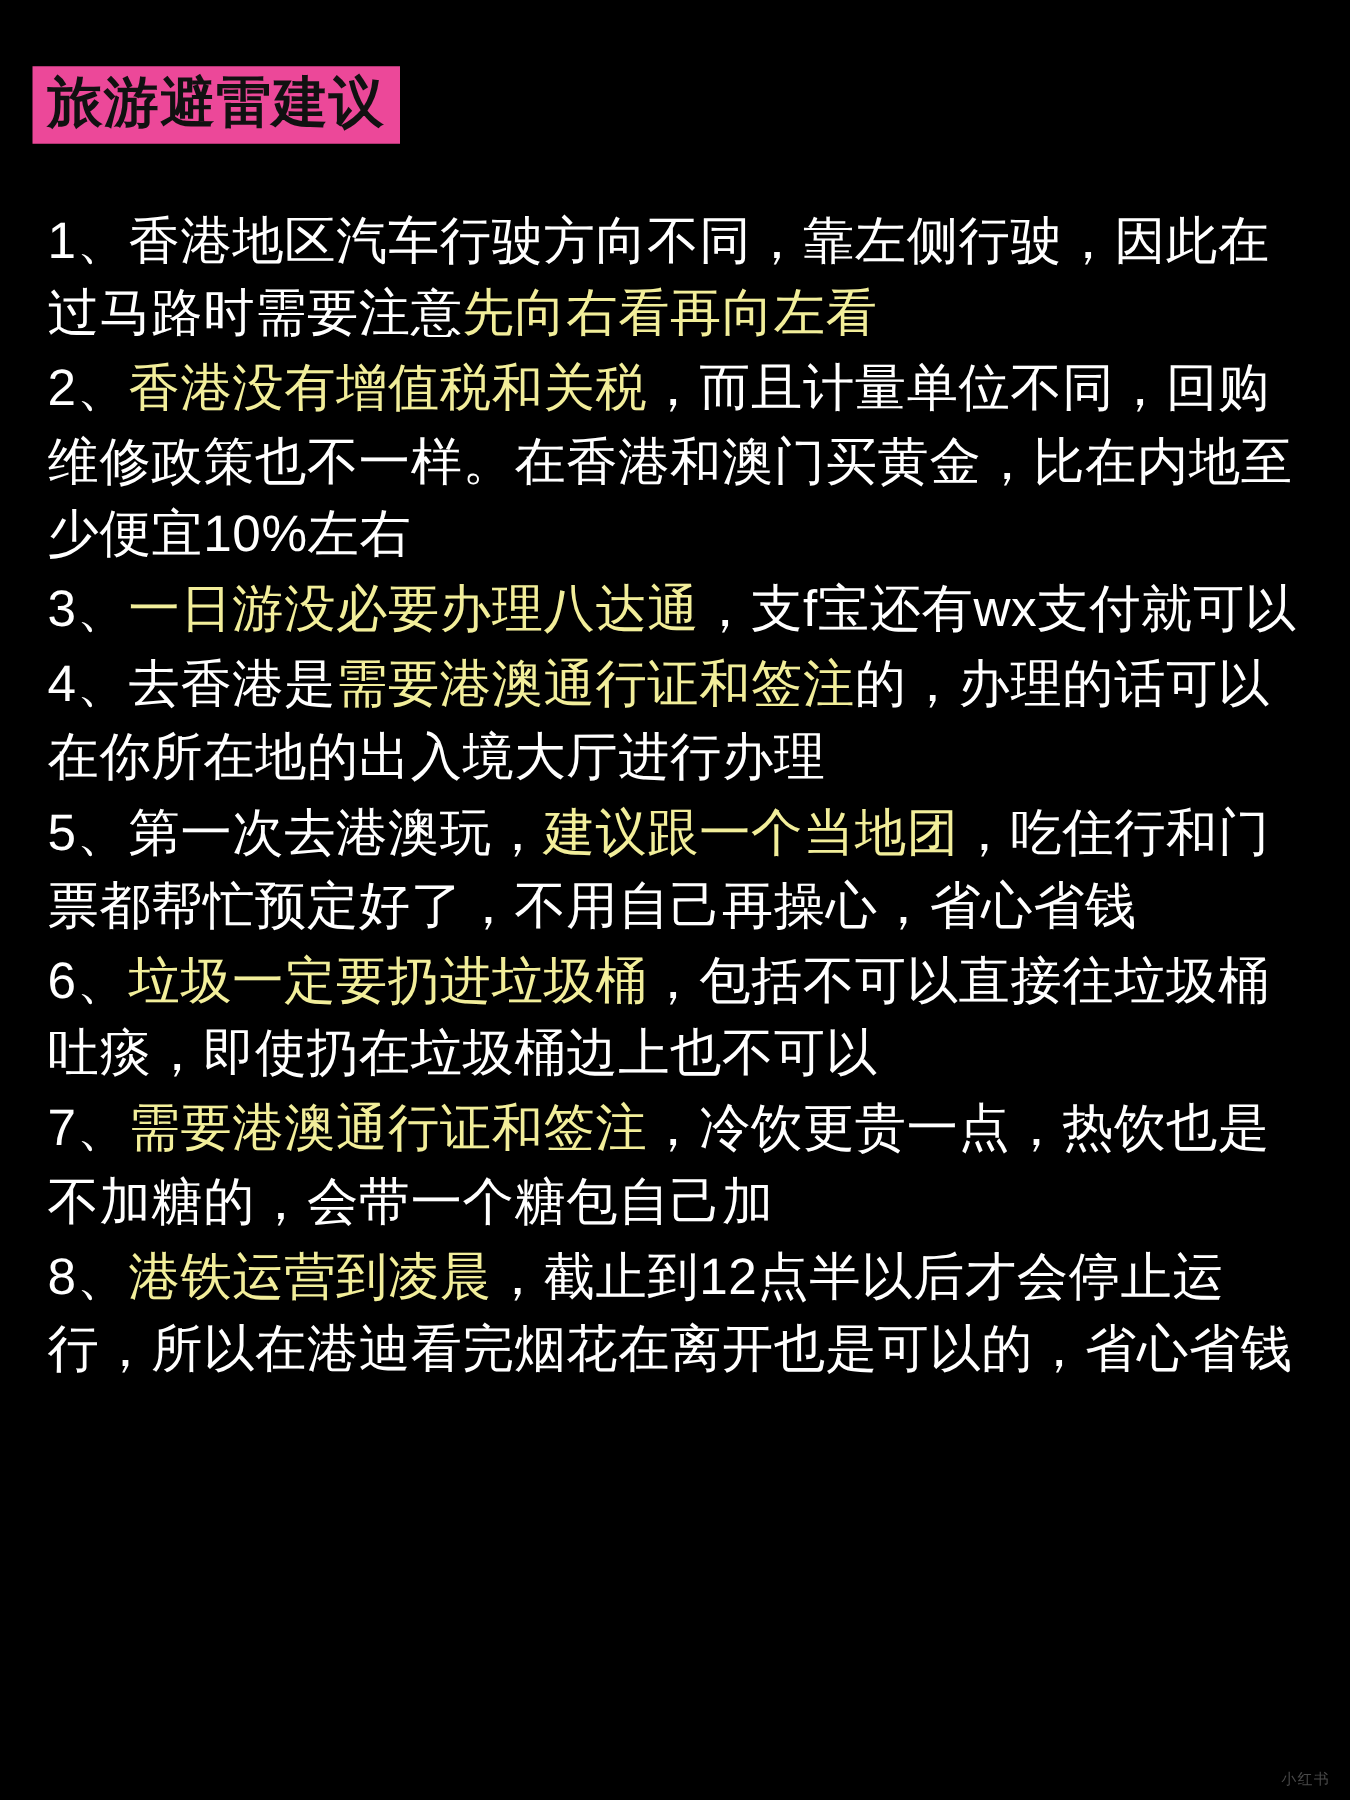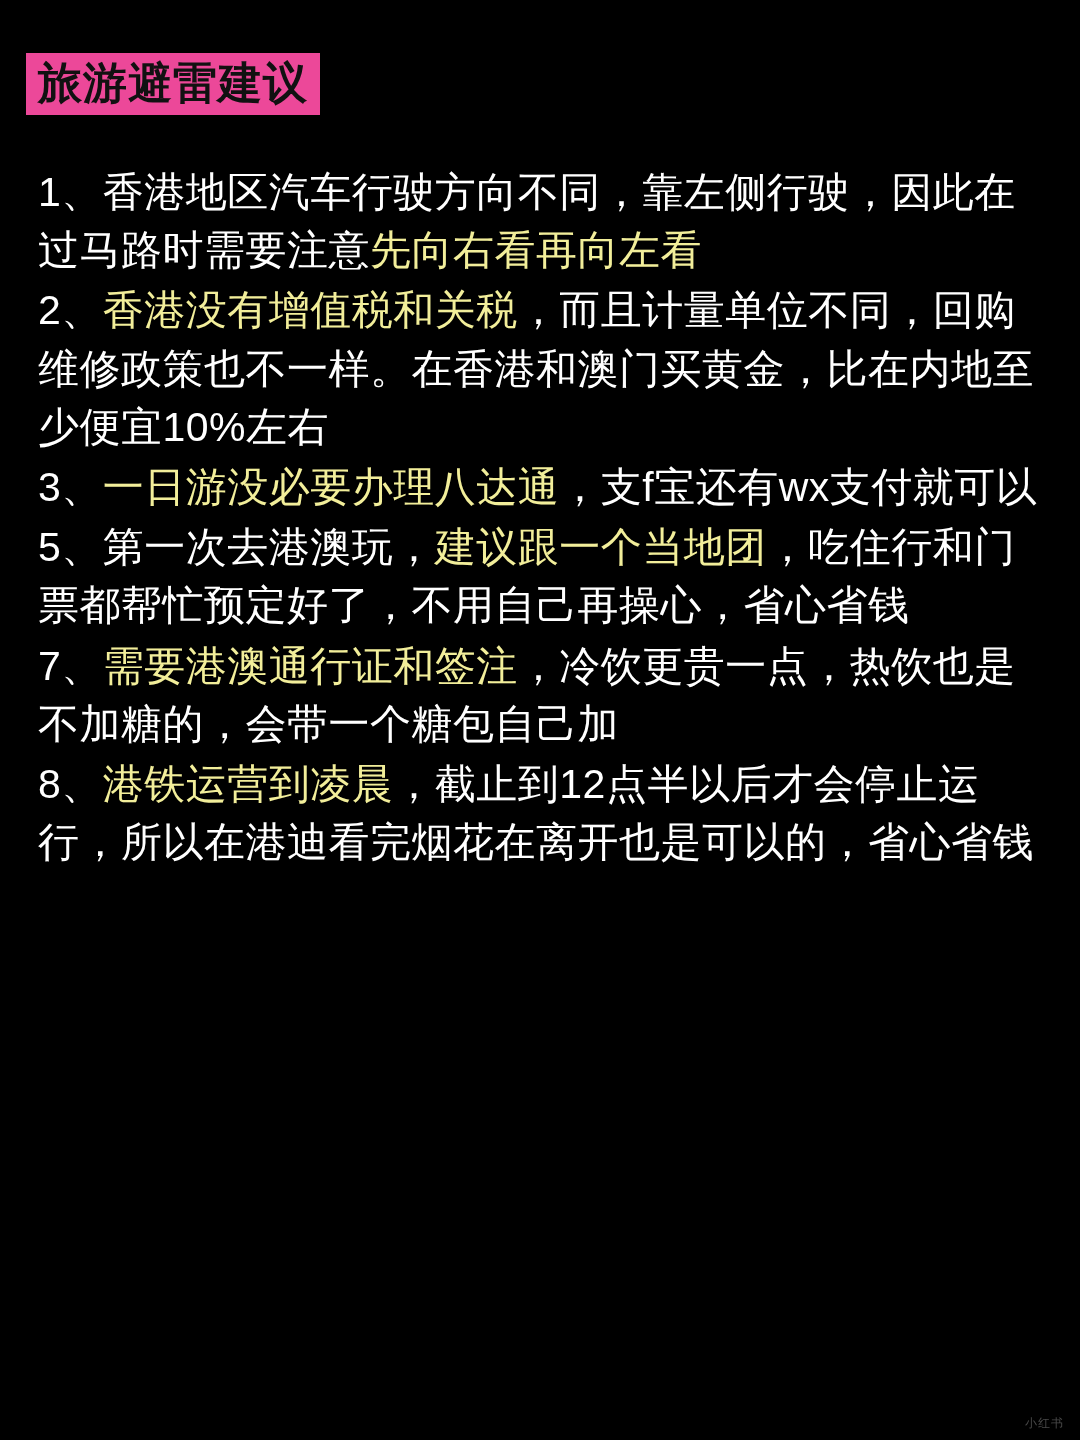--- a/index.html
+++ b/index.html
@@ -67,19 +67,21 @@
 <div class="page">
 
   <div class="title-wrap">
     <h1 class="title">旅游避雷建议</h1>
   </div>
 
   <div class="tips">
       <p class="tip"><span>1、</span><span>香港地区汽车行驶方向不同，靠左侧行驶，因此在过马路时需要注意</span><span class="hl">先向右看再向左看</span></p>
       <p class="tip"><span>2、</span><span class="hl">香港没有增值税和关税</span><span>，而且计量单位不同，回购维修政策也不一样。在香港和澳门买黄金，比在内地至少便宜10%左右</span></p>
       <p class="tip"><span>3、</span><span class="hl">一日游没必要办理八达通</span><span>，支f宝还有wx支付就可以</span></p>
+      <p class="tip"><span>4、</span><span>去香港是</span><span class="hl">需要港澳通行证和签注</span><span>的，办理的话可以在你所在地的出入境大厅进行办理</span></p>
       <p class="tip"><span>5、</span><span>第一次去港澳玩，</span><span class="hl">建议跟一个当地团</span><span>，吃住行和门票都帮忙预定好了，不用自己再操心，省心省钱</span></p>
+      <p class="tip"><span>6、</span><span class="hl">垃圾一定要扔进垃圾桶</span><span>，包括不可以直接往垃圾桶吐痰，即使扔在垃圾桶边上也不可以</span></p>
       <p class="tip"><span>7、</span><span class="hl">需要港澳通行证和签注</span><span>，冷饮更贵一点，热饮也是不加糖的，会带一个糖包自己加</span></p>
       <p class="tip"><span>8、</span><span class="hl">港铁运营到凌晨</span><span>，截止到12点半以后才会停止运行，所以在港迪看完烟花在离开也是可以的，省心省钱</span></p>
     </div>
 
   <div class="watermark">小红书</div>
 </div>
 
 </body></html>

